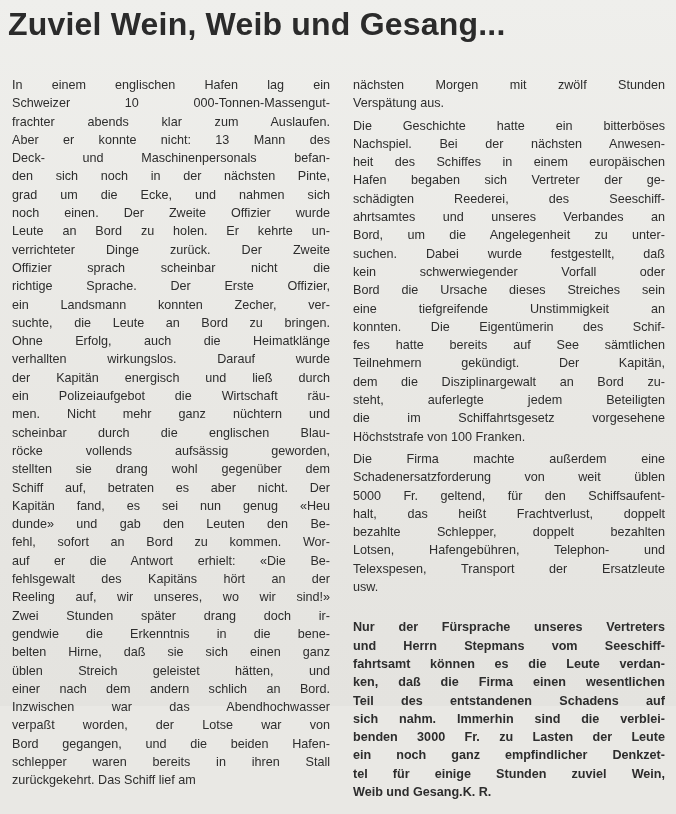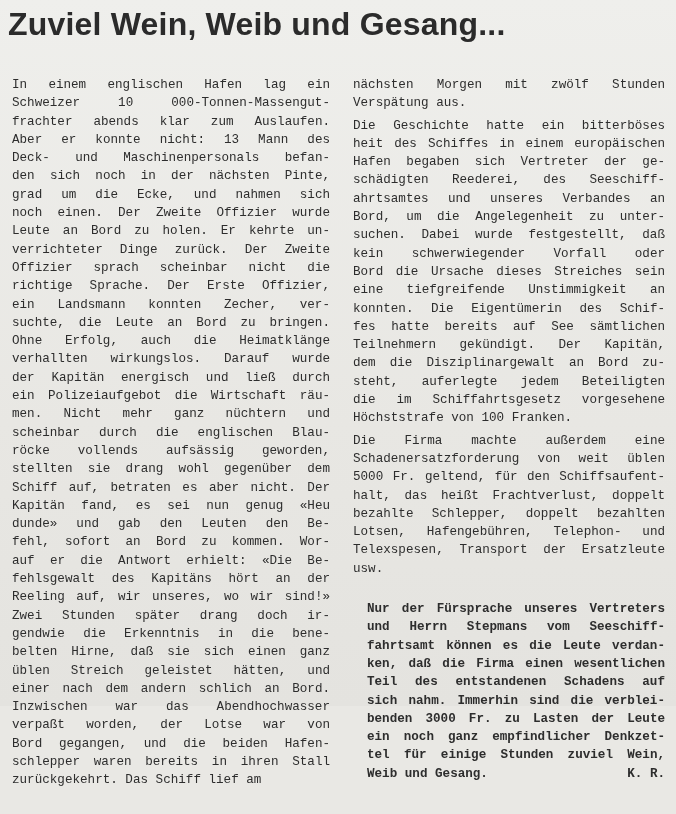--- a/index.html
+++ b/index.html
@@ -15,31 +15,31 @@
     background: linear-gradient(180deg, #efefec 0%, #e8e7e3 60%, #e4e3df 100%);
   }
   .headline {
     position: absolute; left: 8px; top: 6px;
     font-family: "Liberation Sans", sans-serif;
     font-weight: bold; font-size: 32px; letter-spacing: 0.2px;
     color: #2b2b2b; white-space: nowrap;
   }
   .col {
     position: absolute; top: 76px;
-    font-family: Liberation Mono, monospace;
+    font-family: Liberation Sans, sans-serif;
     font-size: 12.6px; line-height: 18.3px;
     color: #2d2d2d;
   }
   .col-left { left: 12px; width: 318px; }
   .col-right { left: 353px; width: 312px; }
   .line { display: block; white-space: nowrap; text-align: justify; text-align-last: justify; }
   .line.last { text-align-last: left; }
   .para-gap { height: 4px; }
-  .bold { font-weight: bold; margin-left: 14px; }
-  .sig { display: flex; justify-content: space-between; gap: 44px; }
+  .bold { font-weight: bold; }
+  .sig { display: flex; justify-content: flex-start; }
 </style>
 </head>
 <body>
 
 <div class="paper">
   <div class="headline">Zuviel Wein, Weib und Gesang...</div>
 
   <div class="col col-left" id="leftCol">
       <span class="line">In einem englischen Hafen lag ein</span>
       <span class="line">Schweizer  10 000-Tonnen-Massengut-</span>
@@ -83,20 +83,21 @@
     </div>
 
   <div class="col col-right">
     <div id="rp1">
         <span class="line">nächsten Morgen mit zwölf Stunden</span>
         <span class="line last">Verspätung aus.</span>
       </div>
     <div class="para-gap"></div>
     <div id="rp2">
         <span class="line">Die Geschichte hatte ein bitterböses</span>
+        <span class="line">Nachspiel. Bei der nächsten Anwesen-</span>
         <span class="line">heit des Schiffes in einem europäischen</span>
         <span class="line">Hafen begaben sich Vertreter der ge-</span>
         <span class="line">schädigten Reederei, des Seeschiff-</span>
         <span class="line">ahrtsamtes und unseres Verbandes an</span>
         <span class="line">Bord, um die Angelegenheit zu unter-</span>
         <span class="line">suchen. Dabei wurde festgestellt, daß</span>
         <span class="line">kein schwerwiegender Vorfall oder</span>
         <span class="line">Bord die Ursache dieses Streiches sein</span>
         <span class="line">eine tiefgreifende Unstimmigkeit an</span>
         <span class="line">konnten. Die Eigentümerin des Schif-</span>

